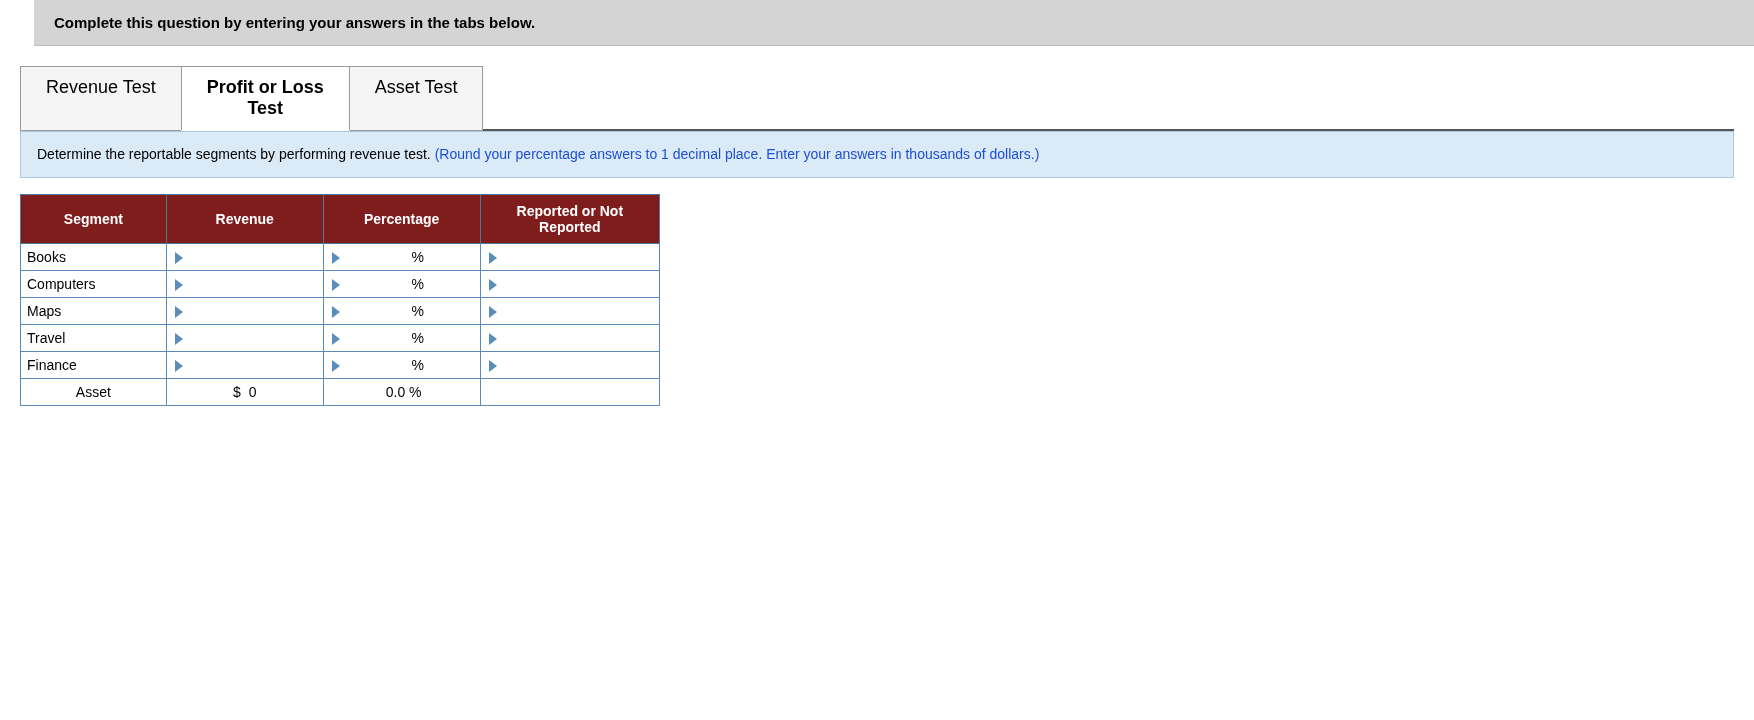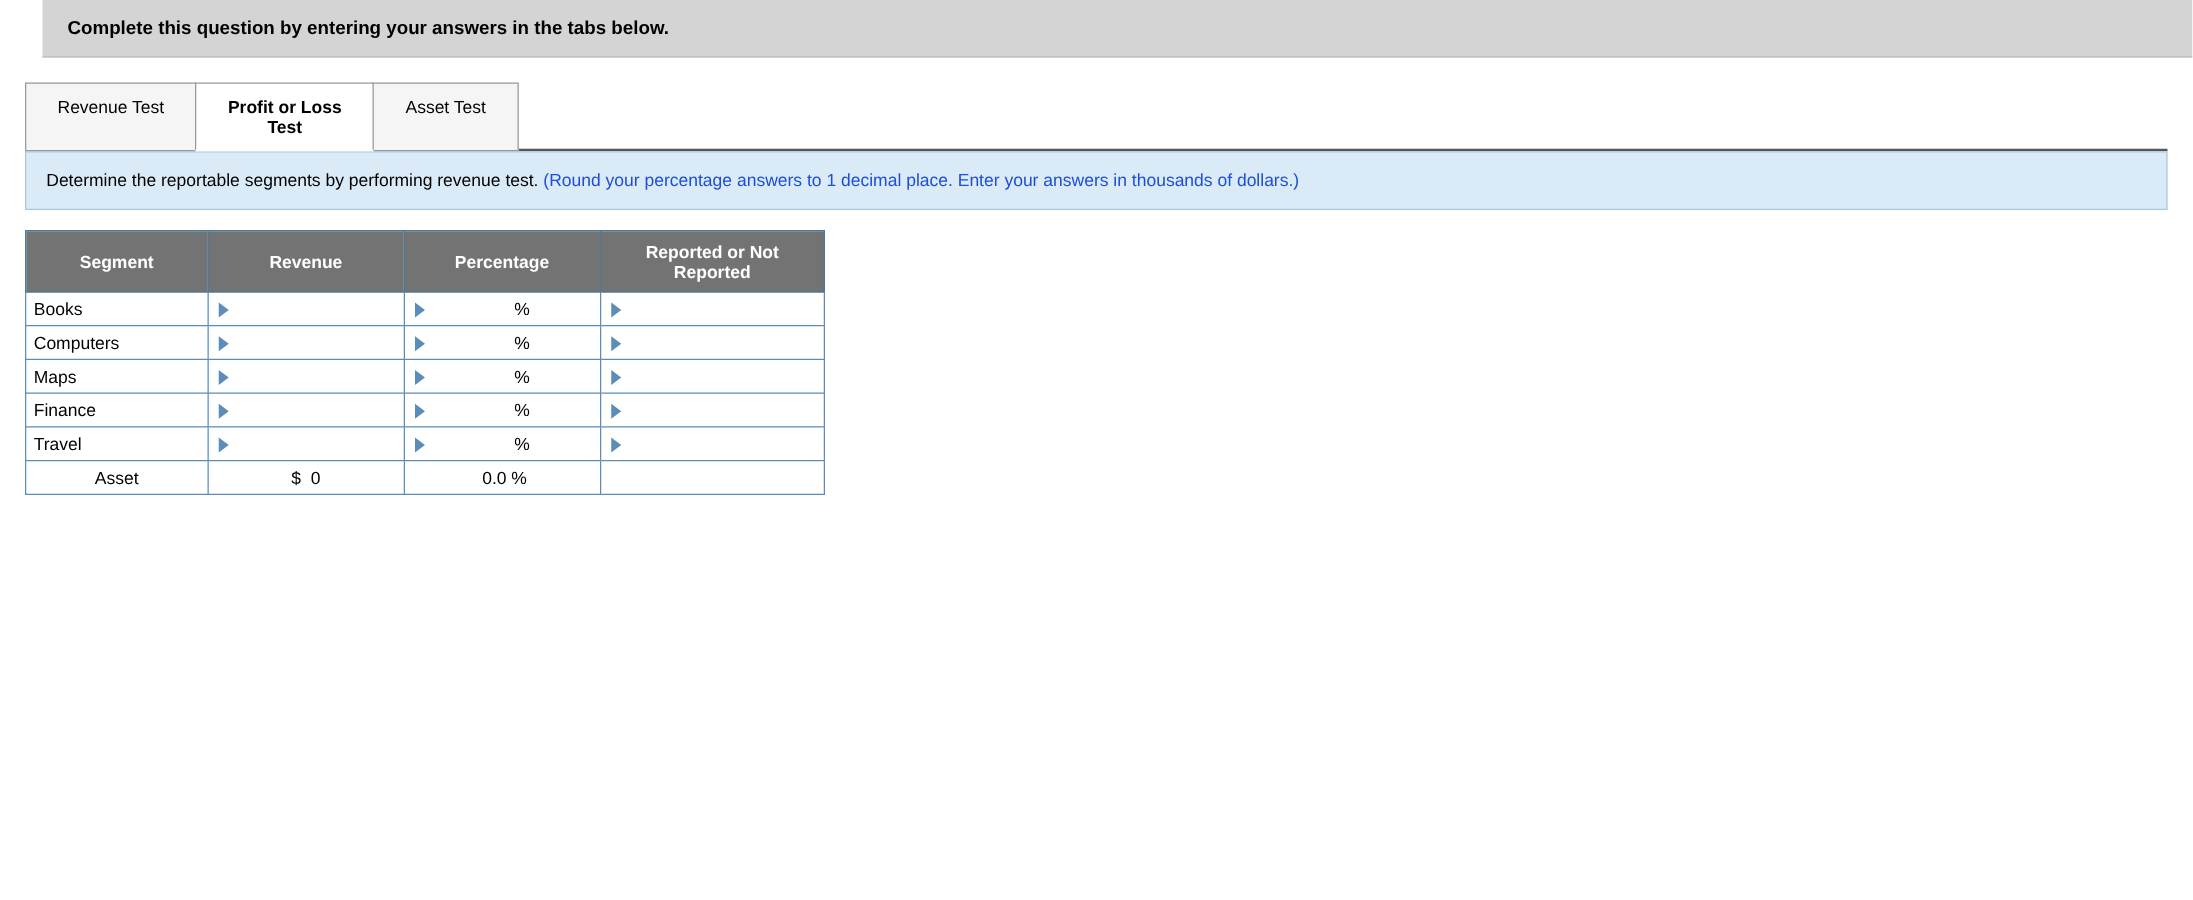--- a/index.html
+++ b/index.html
@@ -30,21 +30,21 @@
       display: flex;
       margin: 18px 20px 0 20px;
       border-bottom: 2px solid #555;
     }
 
     .tab {
       border: 1px solid #999;
       padding: 10px 25px;
       cursor: pointer;
       background: #f5f5f5;
-      font-size: 14px;
+      font-size: 18px;
       text-align: center;
       min-width: 110px;
       position: relative;
       bottom: -2px;
     }
 
     .tab.active {
       background: #fff;
       border-bottom: 2px solid #fff;
       font-weight: bold;
@@ -71,21 +71,21 @@
     .table-wrapper {
       margin: 16px 20px;
     }
 
     table {
       border-collapse: collapse;
       min-width: 640px;
     }
 
     table th {
-      background: #737373;
+      background: #7f1d1d;
       color: #fff;
       font-weight: bold;
       text-align: center;
       padding: 8px 14px;
       border: 1px solid #4a7a9b;
       font-size: 14px;
     }
 
     table td {
       border: 1px solid #5b8db8;
@@ -246,38 +246,38 @@
           <input class="cell-input" type="text" value="" style="width: 60px;">
           <span class="pct-symbol">%</span>
         </td>
         <td class="input-cell col-reported">
           <span class="input-arrow"></span>
           <input class="cell-input" type="text" value="" style="width: 100px;">
         </td>
       </tr>
 
       <tr>
+        <td class="segment-name col-segment">Travel</td>
+        <td class="input-cell col-revenues">
+          <span class="input-arrow"></span>
+          <input class="cell-input" type="text" value="" style="">
+        </td>
+        <td class="input-cell col-percentage">
+          <span class="input-arrow"></span>
+          <input class="cell-input" type="text" value="" style="width: 60px;">
+          <span class="pct-symbol">%</span>
+        </td>
+        <td class="input-cell col-reported">
+          <span class="input-arrow"></span>
+          <input class="cell-input" type="text" value="" style="width: 100px;">
+        </td>
+      </tr>
+
+      <tr>
         <td class="segment-name col-segment">Finance</td>
-        <td class="input-cell col-revenues">
-          <span class="input-arrow"></span>
-          <input class="cell-input" type="text" value="" style="">
-        </td>
-        <td class="input-cell col-percentage">
-          <span class="input-arrow"></span>
-          <input class="cell-input" type="text" value="" style="width: 60px;">
-          <span class="pct-symbol">%</span>
-        </td>
-        <td class="input-cell col-reported">
-          <span class="input-arrow"></span>
-          <input class="cell-input" type="text" value="" style="width: 100px;">
-        </td>
-      </tr>
-
-      <tr>
-        <td class="segment-name col-segment">Travel</td>
         <td class="input-cell col-revenues">
           <span class="input-arrow"></span>
           <input class="cell-input" type="text" value="" style="">
         </td>
         <td class="input-cell col-percentage">
           <span class="input-arrow"></span>
           <input class="cell-input" type="text" value="" style="width: 60px;">
           <span class="pct-symbol">%</span>
         </td>
         <td class="input-cell col-reported">

